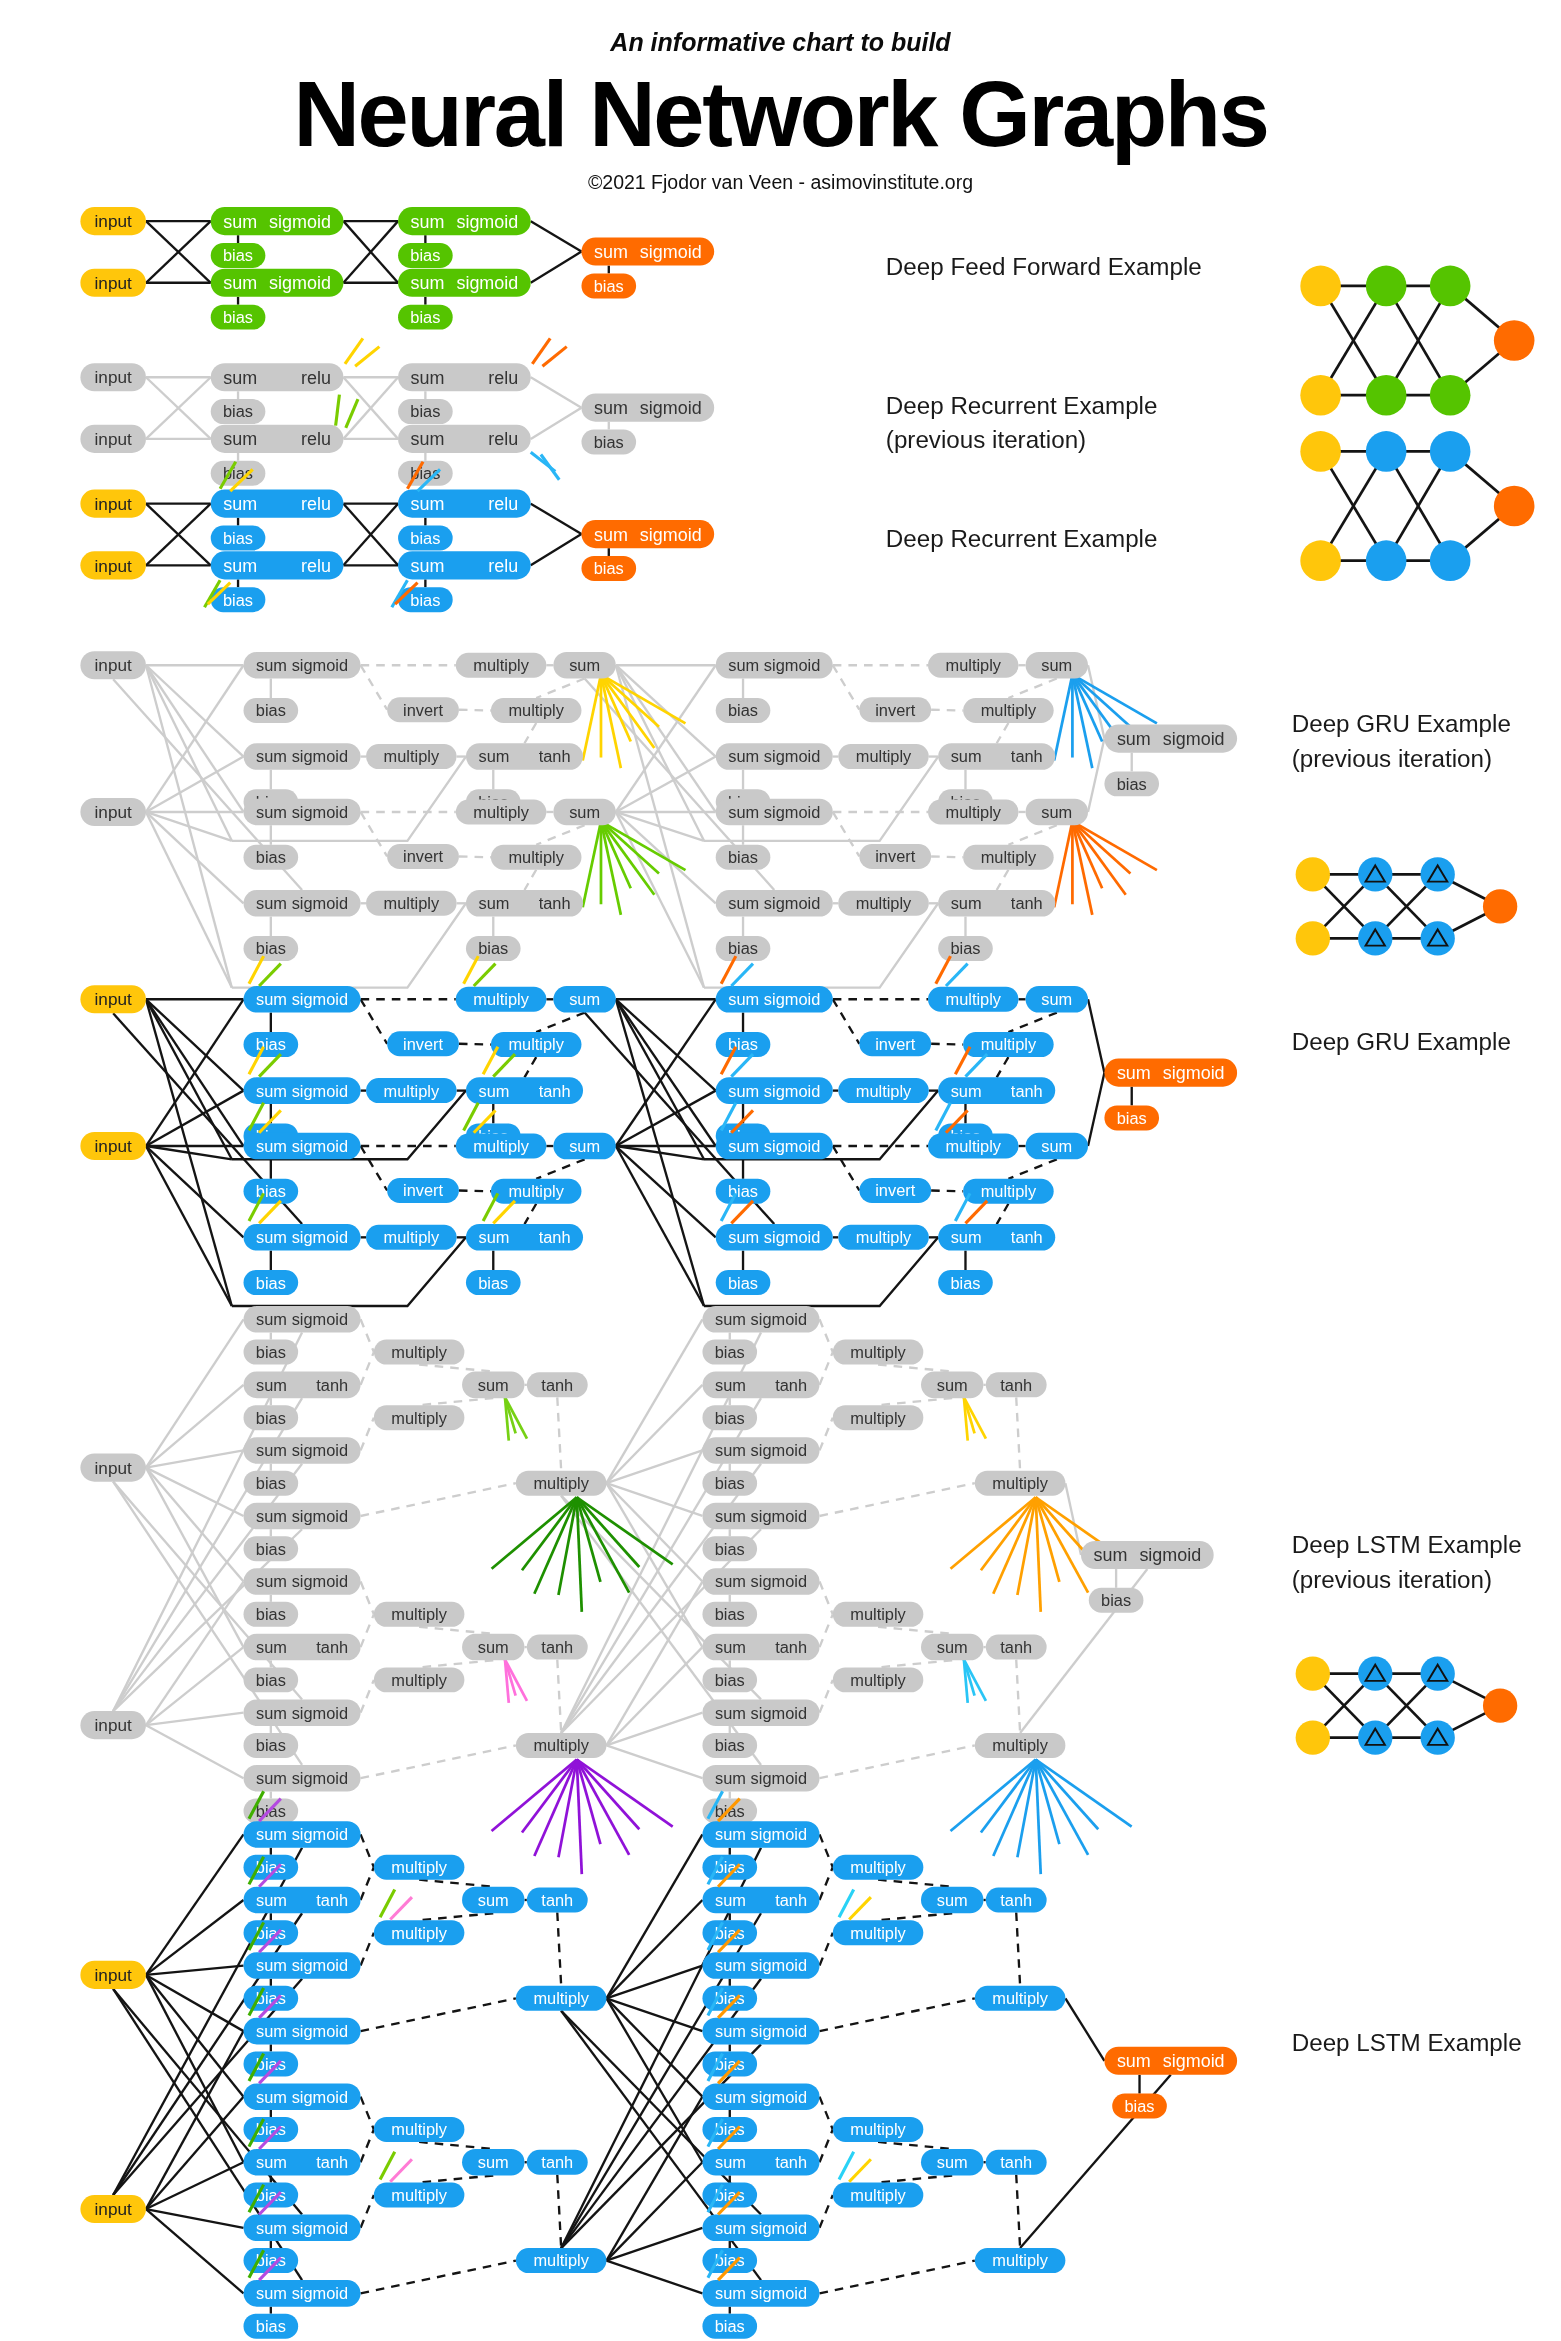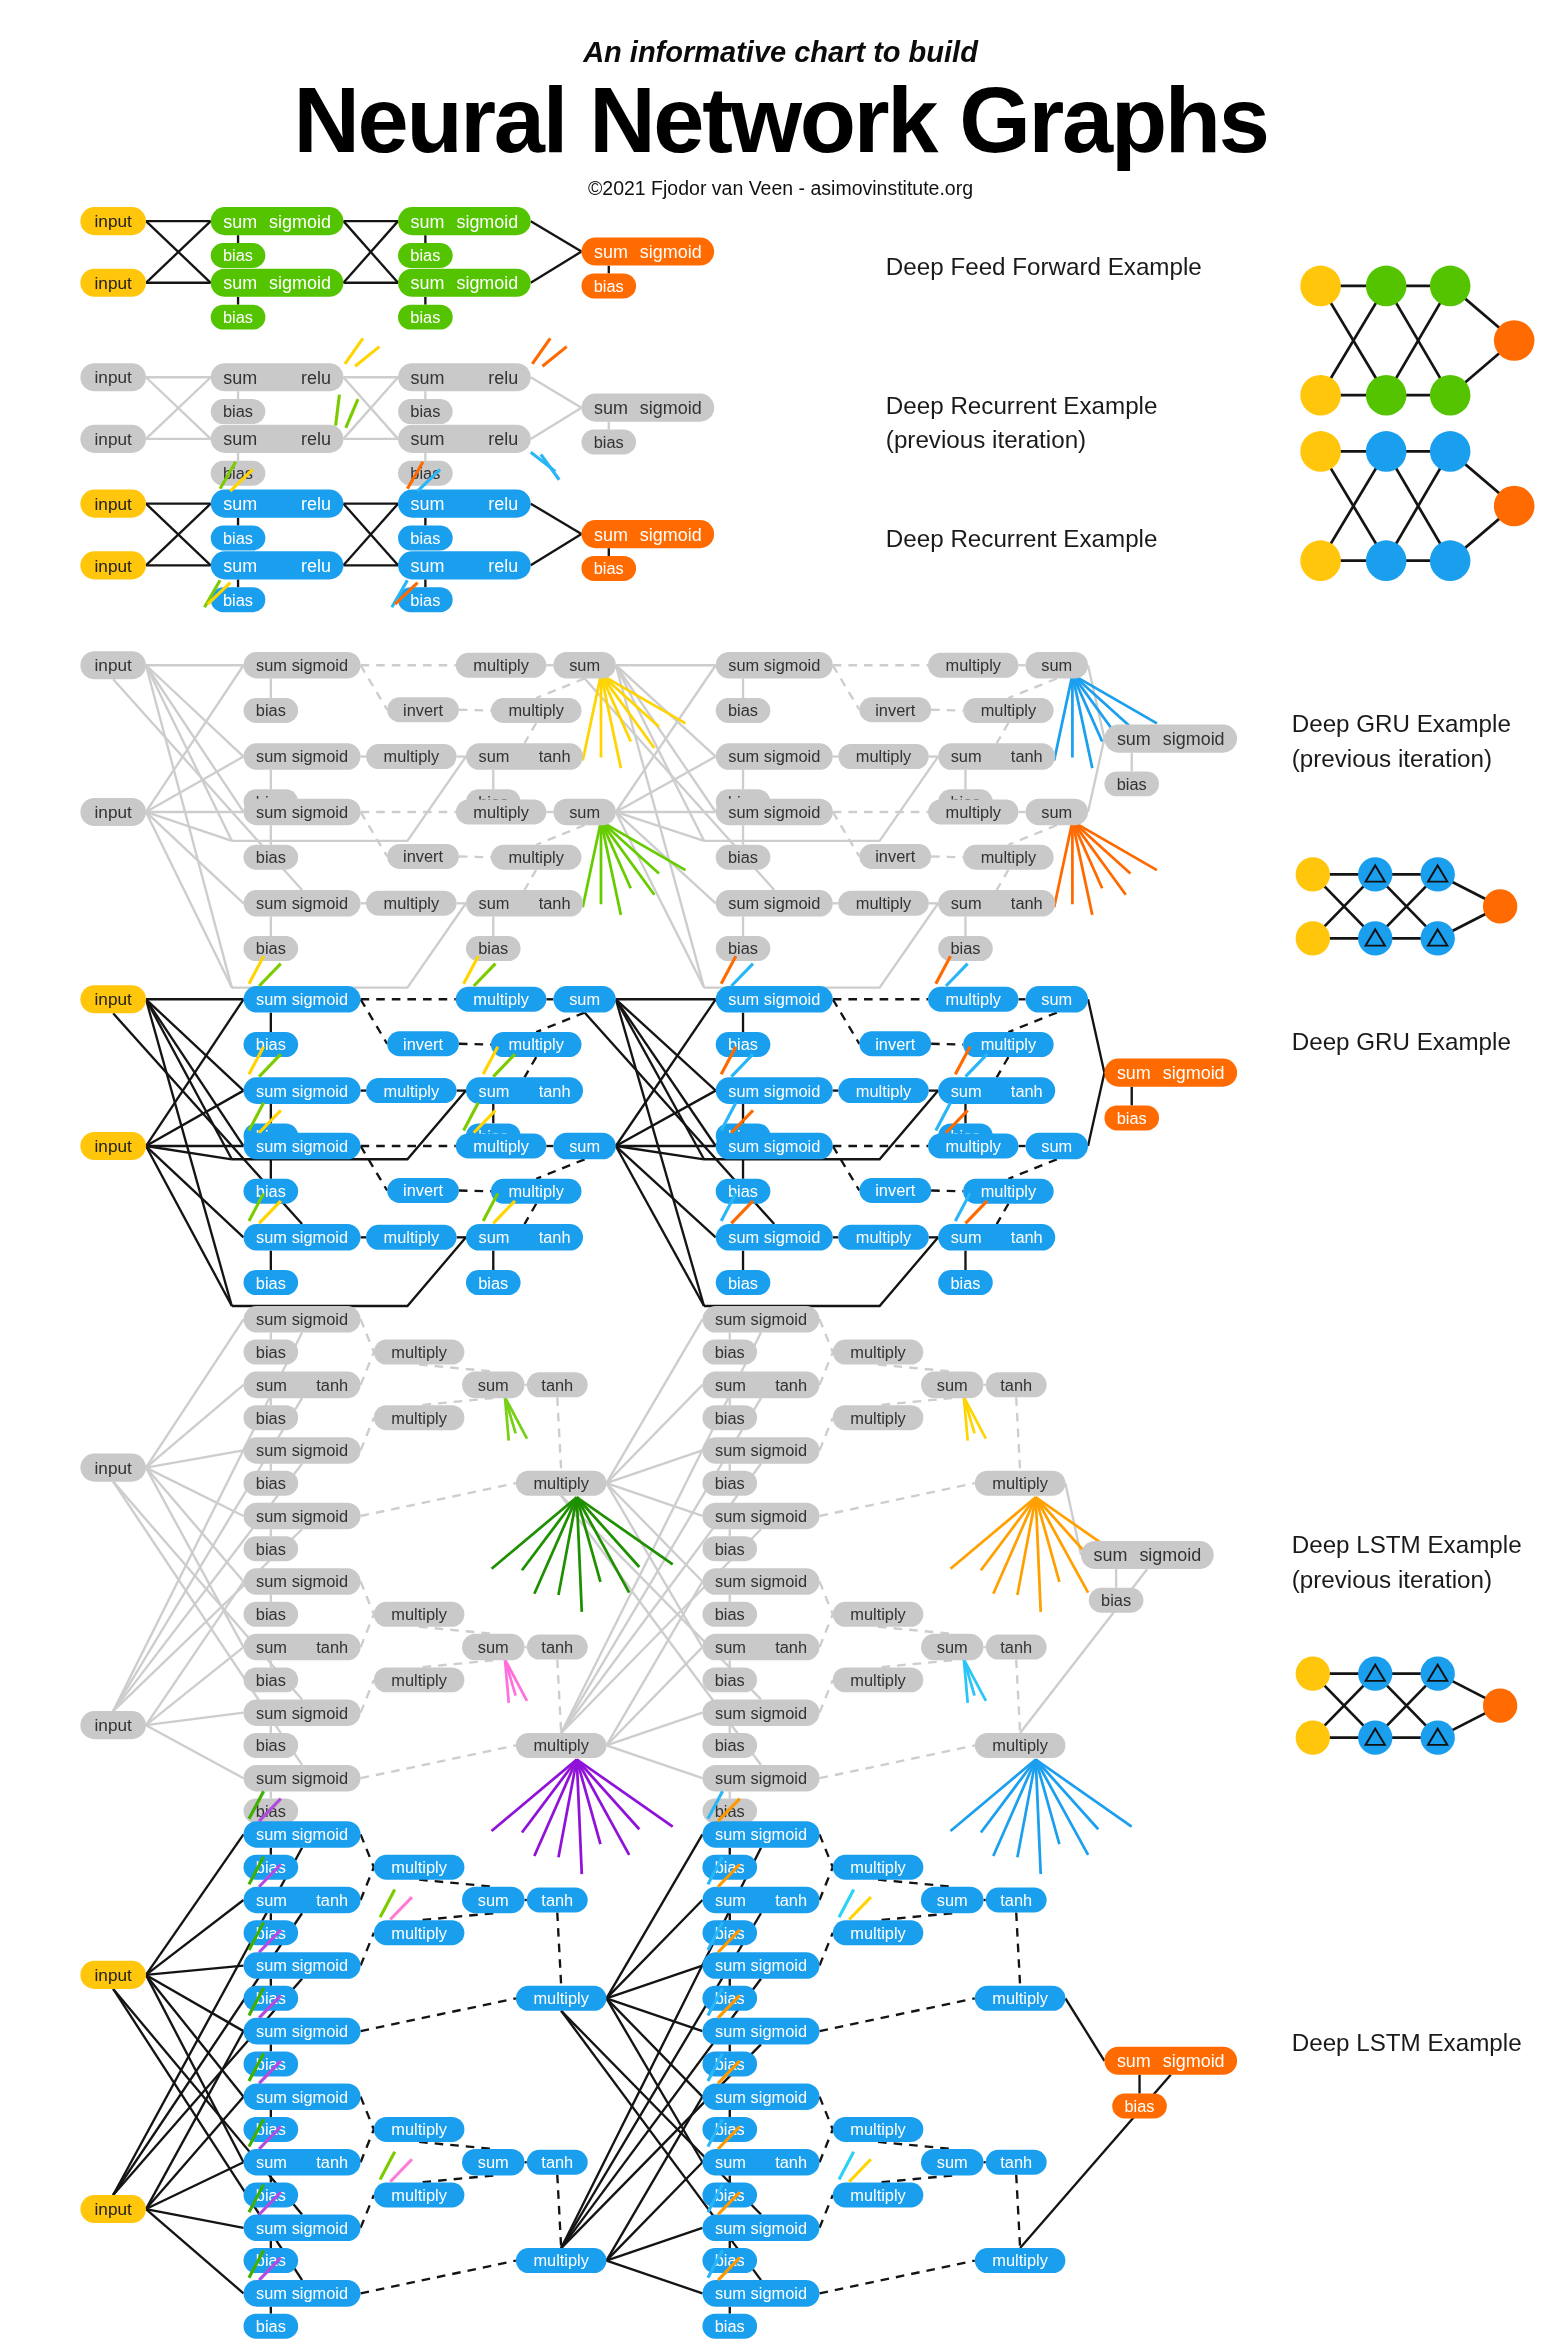--- a/index.html
+++ b/index.html
@@ -1,19 +1,19 @@
 <!DOCTYPE html>
 <html style="font-size:12.5px"><head>
 <meta charset="utf-8">
 <style>
   html,body{margin:0;padding:0;background:#fff;}
   body{width:1561px;height:2342px;position:relative;font-family:"Liberation Sans",sans-serif;}
   .hdr{position:absolute;top:0;left:0;width:1561px;text-align:center;z-index:5;pointer-events:none;}
-  .subtitle{font-style:italic;font-size:29px;font-weight:600;color:#0b0b0b;margin-top:36px;letter-spacing:0px;}
-  .title{font-size:92px;font-weight:bold;color:#000;letter-spacing:-2.3px;line-height:1.0;margin-top:5px;}
+  .subtitle{font-style:italic;font-size:25px;font-weight:600;color:#0b0b0b;margin-top:28px;letter-spacing:0px;}
+  .title{font-size:92px;font-weight:bold;color:#000;letter-spacing:-2.3px;line-height:1.0;margin-top:11px;}
   .credit{font-size:19.5px;color:#111;margin-top:11px;}
   svg{position:absolute;top:0;left:0;}
   text{font-family:"Liberation Sans",sans-serif;}
 </style>
 </head>
 <body>
 
 <div class="hdr">
   <div class="subtitle">An informative chart to build</div>
   <div class="title">Neural Network Graphs</div>

